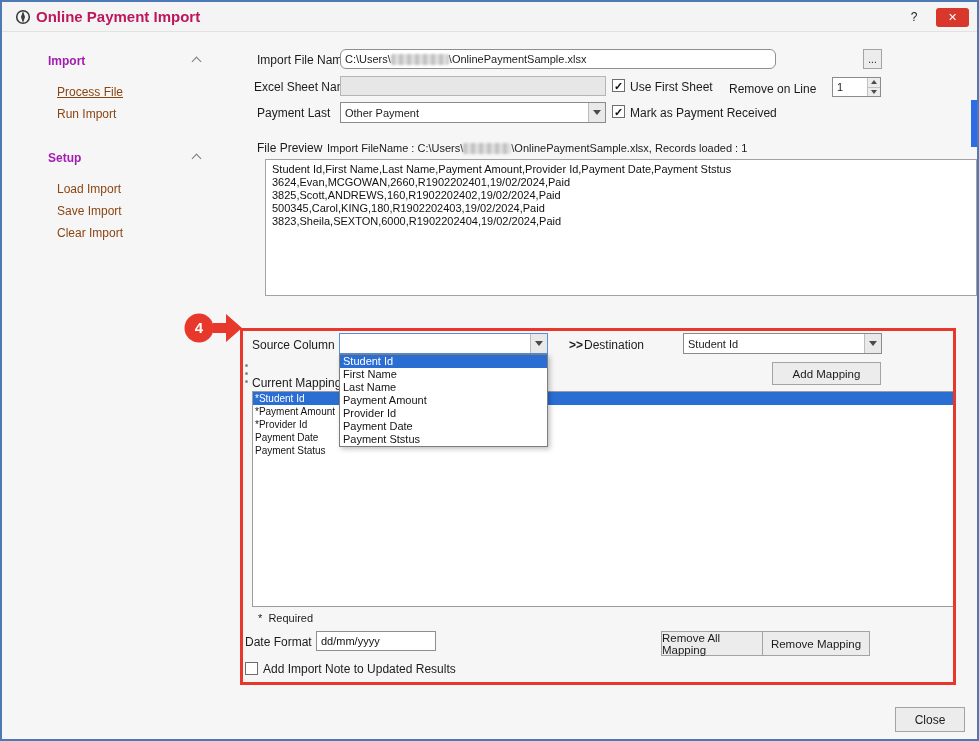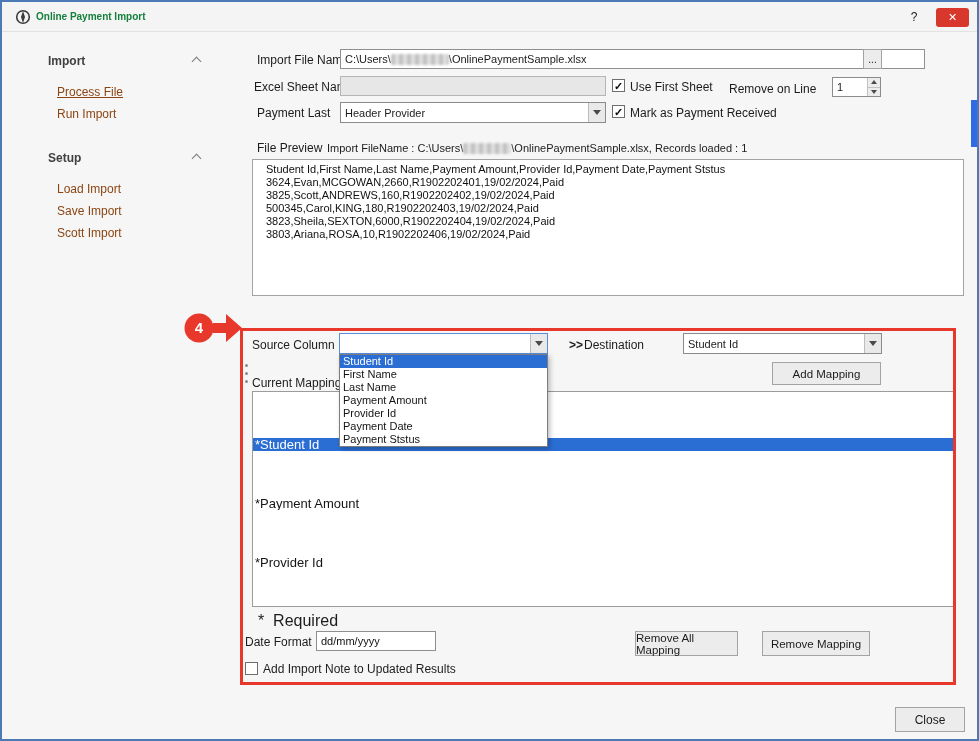--- a/index.html
+++ b/index.html
@@ -5,25 +5,25 @@
   html,body { margin:0; padding:0; background:#ffffff; }
   * { box-sizing:border-box; }
   .window {
     position:relative; width:979px; height:741px;
     border:2px solid #4d7ab5; background:#f6f6f6; overflow:hidden;
     font-family:"Liberation Sans", sans-serif; color:#1c1c1c;
   }
   
   .titlebar { position:absolute; left:0; top:0; right:0; height:30px; background:#f4f4f4; border-bottom:1px solid #e2e2e2; }
   .app-icon { position:absolute; left:13px; top:7px; }
-  .title { position:absolute; left:34px; top:0; height:38px; line-height:30px; font-size:10px; font-weight:600; color:#15803d; }
+  .title { position:absolute; left:34px; top:0; height:38px; line-height:30px; font-size:15px; font-weight:600; color:#be185d; }
   .win-help { position:absolute; right:54px; top:6px; width:18px; height:18px; text-align:center; line-height:18px; font-size:12px; color:#222; cursor:pointer; }
   .win-close { position:absolute; right:8px; top:6px; width:33px; height:19px; background:#d8372c; color:#fff; border-radius:3px; text-align:center; line-height:19px; font-size:11px; cursor:pointer; }
   
-  .sec { position:absolute; font-size:12px; font-weight:bold; color:#404040; white-space:nowrap; cursor:pointer; }
+  .sec { position:absolute; font-size:12px; font-weight:bold; color:#a21caf; white-space:nowrap; cursor:pointer; }
   .chev { position:absolute; width:7px; height:7px; border-left:1.6px solid #7a7a7a; border-top:1.6px solid #7a7a7a; transform:rotate(45deg); }
   .slink { position:absolute; font-size:12px; color:#8b4513; white-space:nowrap; cursor:pointer; }
   
   .lbl { position:absolute; font-size:12px; color:#1c1c1c; white-space:nowrap; }
   .txt { position:absolute; background:#fff; border:1px solid #8f8f8f; font-size:11px; display:flex; align-items:center; padding-left:4px; white-space:pre; overflow:hidden; }
   .txt.disabled { background:#e7e7e7; border-color:#b5b5b5; }
   .redact { display:inline-block; height:11px; border-radius:2px;
     background-image:repeating-linear-gradient(90deg,#c3c3c3 0 4px,#dedede 4px 8px); filter:blur(1px); }
   .btn { position:absolute; background:#ececec; border:1px solid #a3a3a3; display:flex; align-items:center; justify-content:center; font-size:11.5px; color:#1c1c1c; cursor:pointer; }
   .chkbox { position:absolute; width:13px; height:13px; background:#fff; border:1px solid #6e6e6e; cursor:pointer; }
@@ -32,30 +32,30 @@
   .combo .val { flex:1; font-size:11px; display:flex; align-items:center; padding-left:4px; white-space:pre; overflow:hidden; }
   .combo .dd { width:17px; background:#e9e9e9; border-left:1px solid #bcbcbc; display:flex; align-items:center; justify-content:center; }
   .tri-down { width:0; height:0; border-left:4px solid transparent; border-right:4px solid transparent; border-top:5px solid #4a4a4a; }
   .tri-up-s { width:0; height:0; border-left:3px solid transparent; border-right:3px solid transparent; border-bottom:4px solid #4a4a4a; }
   .tri-down-s { width:0; height:0; border-left:3px solid transparent; border-right:3px solid transparent; border-top:4px solid #4a4a4a; }
   .spinner { position:absolute; background:#fff; border:1px solid #8b8b8b; display:flex; }
   .spin-val { flex:1; font-size:11px; padding-left:4px; display:flex; align-items:center; }
   .spin-btns { width:13px; display:flex; flex-direction:column; border-left:1px solid #c2c2c2; }
   .spin-btn { flex:1; background:#ececec; display:flex; align-items:center; justify-content:center; cursor:pointer; }
   .spin-btn:first-child { border-bottom:1px solid #c2c2c2; }
-  .preview { position:absolute; left:250px; top:157px; width:712px; height:137px; background:#fff; border:1px solid #a3a3a3; padding:3px 13px; overflow:hidden; }
+  .preview { position:absolute; left:263px; top:157px; width:712px; height:137px; background:#fff; border:1px solid #a3a3a3; padding:3px 6px; overflow:hidden; }
   .preview .pline { font-size:11px; line-height:13px; white-space:pre; color:#111; }
   .info-line { position:absolute; left:325px; top:140px; font-size:11px; white-space:pre; display:flex; align-items:center; }
   
   .red-box { position:absolute; left:238px; top:326px; width:716px; height:357px; border:3px solid #e8382b; z-index:55; pointer-events:none; }
   .anno { position:absolute; left:168px; top:303px; z-index:56; pointer-events:none; }
   .grip { position:absolute; left:243px; top:362px; display:flex; flex-direction:column; gap:5px; cursor:row-resize; }
   .grip i { width:3px; height:3px; border-radius:50%; background:#8a8a8a; }
   .listbox { position:absolute; left:250px; top:389px; width:702px; height:216px; background:#fff; border:1px solid #9c9c9c; overflow:hidden; }
-  .lrow { height:13px; line-height:13px; font-size:13px; padding-left:2px; white-space:nowrap; overflow:hidden; color:#141414;margin-top:46px; }
+  .lrow { height:13px; line-height:13px; font-size:10px; padding-left:2px; white-space:nowrap; overflow:hidden; color:#141414; }
   .lrow.selected { background:#2a6ed4; color:#fff; }
   .popup { position:absolute; left:337px; top:352px; width:209px; background:#fff; border:1px solid #7d7d7d; z-index:60; box-shadow:2px 2px 5px rgba(0,0,0,.25); }
   .opt { height:13px; line-height:13px; font-size:11px; padding-left:3px; white-space:nowrap; overflow:hidden; cursor:pointer; color:#141414; }
   .opt.selected { background:#2a6ed4; color:#fff; }
   .chevrons { position:absolute; font-size:12px; font-weight:600; color:#222; }
   input.date-input { position:absolute; border:1px solid #8f8f8f; font-family:"Liberation Sans", sans-serif; font-size:11px; padding:2px 4px; background:#fff; color:#111; }
   .blue-strip { position:absolute; left:969px; top:98px; width:6px; height:47px; background:#2e6be4; z-index:70; }
 </style>
 </head>
 <body>
@@ -74,24 +74,24 @@
 
   <div class="sec" style="left:46px;top:52px;">Import</div>
   <span class="chev" style="left:191px;top:56px;"></span>
   <div class="slink" style="left:55px;top:83px;text-decoration:underline;">Process File</div>
   <div class="slink" style="left:55px;top:105px;">Run Import</div>
 
   <div class="sec" style="left:46px;top:149px;">Setup</div>
   <span class="chev" style="left:191px;top:153px;"></span>
   <div class="slink" style="left:55px;top:180px;">Load Import</div>
   <div class="slink" style="left:55px;top:202px;">Save Import</div>
-  <div class="slink" style="left:55px;top:224px;">Scott Import</div>
+  <div class="slink" style="left:55px;top:224px;">Clear Import</div>
 
   <div class="lbl" style="left:255px;top:51px;">Import File Name</div>
-  <div class="txt" style="left:338px;top:47px;width:585px;height:20px;">
+  <div class="txt" style="left:338px;top:47px;width:436px;height:20px;border-radius:6px;">
     <span>C:\Users\</span><span class="redact" style="width:58px;"></span><span>\OnlinePaymentSample.xlsx</span>
   </div>
   <div class="btn" style="left:861px;top:47px;width:19px;height:20px;font-size:10px;">...</div>
 
   <div class="lbl" style="left:252px;top:78px;">Excel Sheet Name</div>
   <div class="txt disabled" style="left:338px;top:74px;width:266px;height:20px;"></div>
   <div class="chkbox" style="left:610px;top:77px;">
       <span class="chk-glyph">✓</span>
     </div>
   <div class="lbl" style="left:628px;top:78px;">Use First Sheet</div>
@@ -103,41 +103,40 @@
           <i class="tri-up-s"></i>
         </span>
       <span class="spin-btn">
           <i class="tri-down-s"></i>
         </span>
     </span>
   </div>
 
   <div class="lbl" style="left:255px;top:104px;">Payment Last</div>
   <div class="combo" style="left:338px;top:100px;width:266px;height:21px;">
-    <span class="val">Header Provider</span>
+    <span class="val">Other Payment</span>
     <span class="dd">
         <i class="tri-down"></i>
       </span>
   </div>
   <div class="chkbox" style="left:610px;top:103px;">
       <span class="chk-glyph">✓</span>
     </div>
   <div class="lbl" style="left:628px;top:104px;">Mark as Payment Received</div>
 
   <div class="lbl" style="left:255px;top:139px;">File Preview</div>
   <div class="info-line">
     <span>Import FileName : C:\Users\</span><span class="redact" style="width:48px;"></span><span>\OnlinePaymentSample.xlsx, Records loaded : 1</span>
   </div>
   <div class="preview">
     <div class="pline">Student Id,First Name,Last Name,Payment Amount,Provider Id,Payment Date,Payment Ststus</div>
     <div class="pline">3624,Evan,MCGOWAN,2660,R1902202401,19/02/2024,Paid</div>
     <div class="pline">3825,Scott,ANDREWS,160,R1902202402,19/02/2024,Paid</div>
     <div class="pline">500345,Carol,KING,180,R1902202403,19/02/2024,Paid</div>
     <div class="pline">3823,Sheila,SEXTON,6000,R1902202404,19/02/2024,Paid</div>
-    <div class="pline">3803,Ariana,ROSA,10,R1902202406,19/02/2024,Paid</div>
   </div>
 
   <div class="grip">
       <i></i>
       <i></i>
       <i></i>
     </div>
 
   <div class="lbl" style="left:250px;top:336px;">Source Column</div>
   <div class="combo" style="left:337px;top:331px;width:209px;height:21px;border-color:#5a8edc;">
@@ -169,26 +168,26 @@
   <div class="popup">
     <div class="opt selected">Student Id</div>
     <div class="opt">First Name</div>
     <div class="opt">Last Name</div>
     <div class="opt">Payment Amount</div>
     <div class="opt">Provider Id</div>
     <div class="opt">Payment Date</div>
     <div class="opt">Payment Ststus</div>
   </div>
 
-  <div class="lbl" style="left:256px;top:610px;font-size:16px;white-space:pre;">*  Required</div>
+  <div class="lbl" style="left:256px;top:610px;font-size:11px;white-space:pre;">*  Required</div>
 
   <div class="lbl" style="left:243px;top:633px;">Date Format</div>
   <input class="date-input" style="left: 314px; top: 629px; width: 120px; height: 20px;" value="dd/mm/yyyy">
 
-  <div class="btn" style="left:633px;top:629px;width:103px;height:25px;">Remove All Mapping</div>
+  <div class="btn" style="left:659px;top:629px;width:103px;height:25px;">Remove All Mapping</div>
   <div class="btn" style="left:760px;top:629px;width:108px;height:25px;">Remove Mapping</div>
 
   <div class="chkbox" style="left:243px;top:660px;"></div>
   <div class="lbl" style="left:261px;top:660px;">Add Import Note to Updated Results</div>
 
   <div class="red-box"></div>
   <svg class="anno" width="78" height="46" viewBox="0 0 78 46">
     <circle cx="29" cy="23" r="14.5" fill="#e8382b"></circle>
     <polygon points="43,18 56,18 56,9 72,23 56,37 56,28 43,28" fill="#e8382b"></polygon>
     <text x="29" y="28" text-anchor="middle" font-size="15" font-weight="bold" fill="#ffffff" font-family="Liberation Sans, sans-serif">4</text>

